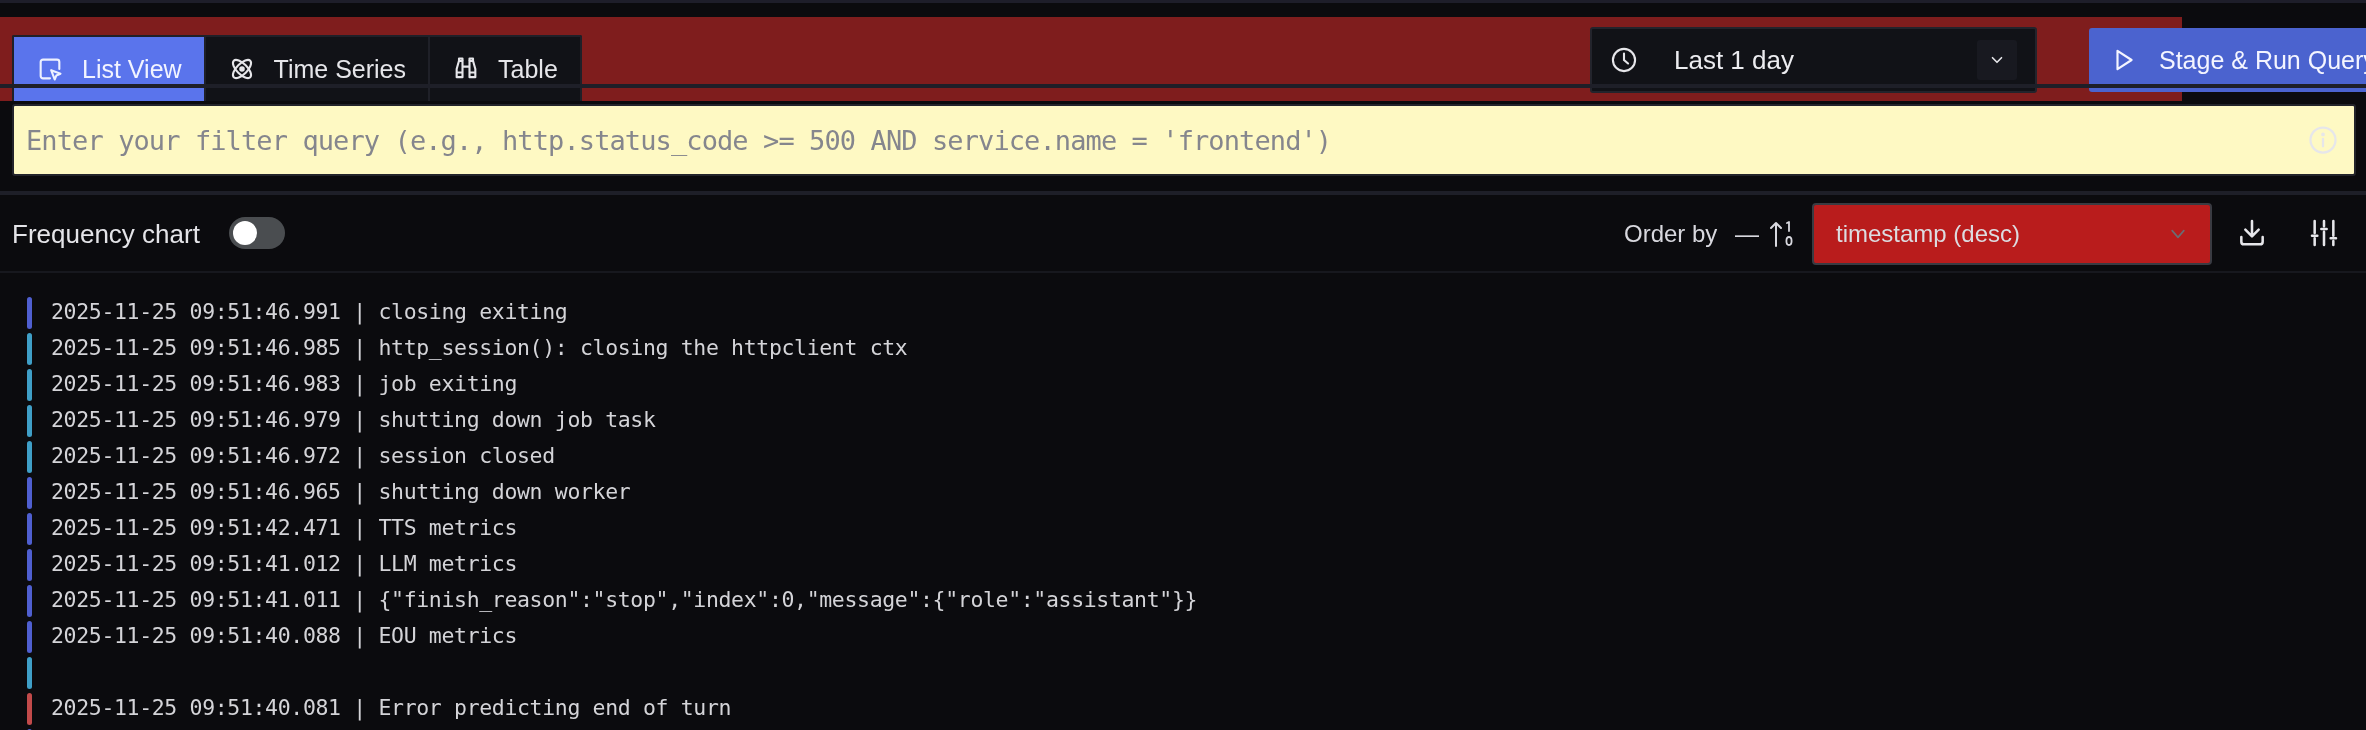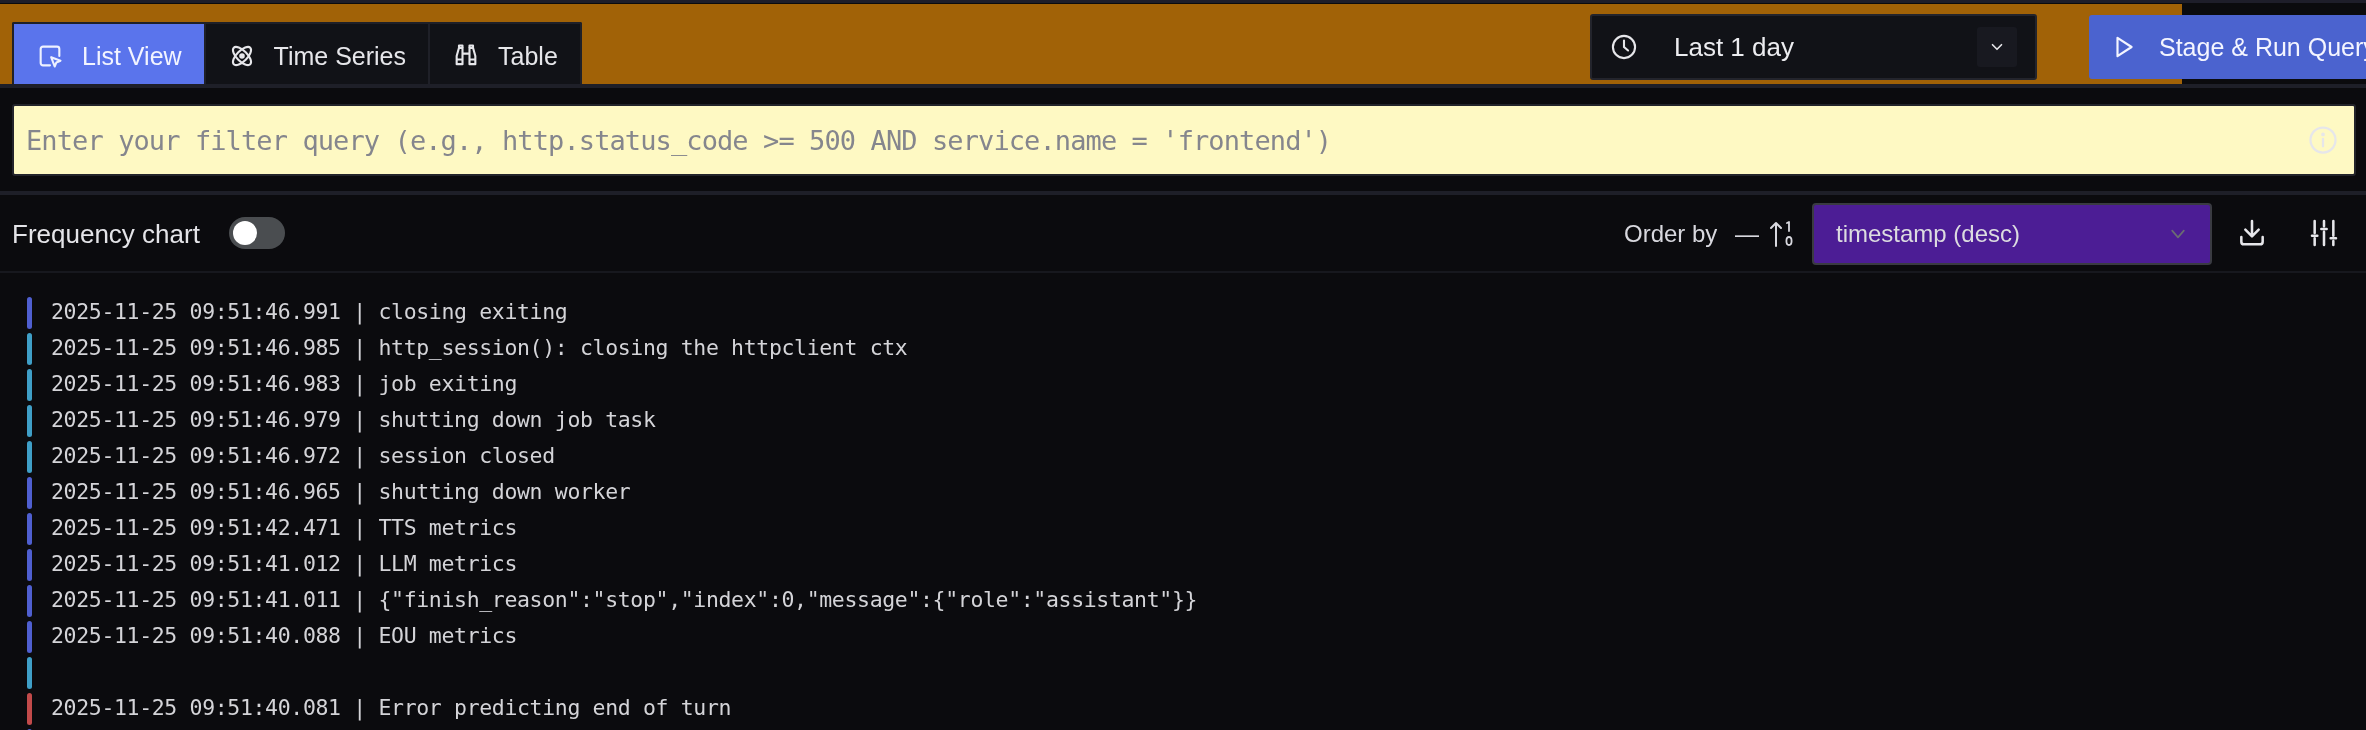--- a/index.html
+++ b/index.html
@@ -5,21 +5,21 @@
     * { box-sizing: border-box; margin: 0; padding: 0; }
     html, body {
       width: 2366px; height: 730px; overflow: hidden;
       background: #0b0b0e;
       font-family: "Liberation Sans", sans-serif;
       color: #e6e6ea;
     }
     .topline { position: absolute; left: 0; top: 0; width: 2366px; height: 3px; background: #1e1e2a; }
 
     
-    .header { position: absolute; left: 0; top: 4px; width: 2182px; height: 84px; background: #a16207; }
+    .header { position: absolute; left: 0; top: 17px; width: 2182px; height: 84px; background: #7f1d1d; }
     .header-bottom { position: absolute; left: 0; top: 84px; width: 2366px; height: 4px; background: #1e1f28; }
 
     .view-tabs {
       position: absolute; left: 12px; top: 18px; height: 66px;
       display: flex; border: 2px solid #1f2028; border-bottom: none; background: #111217;
       border-radius: 2px 2px 0 0;
     }
     .view-tab {
       display: flex; align-items: center; gap: 18px;
       padding: 0 22px; height: 64px;
@@ -71,21 +71,21 @@
       background: #4a4d50; border-radius: 16px; cursor: pointer;
     }
     .toggle .knob {
       position: absolute; left: 4px; top: 4px; width: 24px; height: 24px; border-radius: 50%; background: #ffffff;
     }
     .order-label { position: absolute; left: 1624px; top: 25px; font-size: 24px; color: #d8d8de; }
     .order-dash { position: absolute; left: 1735px; top: 25px; font-size: 24px; color: #d8d8de; }
     .sort-icon { position: absolute; left: 1768px; top: 24px; width: 28px; height: 30px; cursor: pointer; }
     .order-select {
       position: absolute; left: 1812px; top: 8px; width: 400px; height: 62px;
-      background: #4c1d95; border: 2px solid #3a3b42; border-radius: 4px;
+      background: #b91c1c; border: 2px solid #3a3b42; border-radius: 4px;
       display: flex; align-items: center; padding: 0 22px; cursor: pointer;
     }
     .order-select .value { flex: 1; font-size: 24px; color: #dcdce0; }
     .download-icon { position: absolute; left: 2236px; top: 22px; width: 32px; height: 32px; cursor: pointer; }
     .settings-icon { position: absolute; left: 2308px; top: 22px; width: 32px; height: 32px; cursor: pointer; }
 
     
     .log-list { position: absolute; left: 0; top: 295px; width: 2366px; }
     .log-row { position: relative; height: 36px; display: flex; align-items: center; cursor: pointer; }
     .log-bar { position: absolute; left: 27px; top: 2px; width: 5px; height: 32px; border-radius: 3px; }

